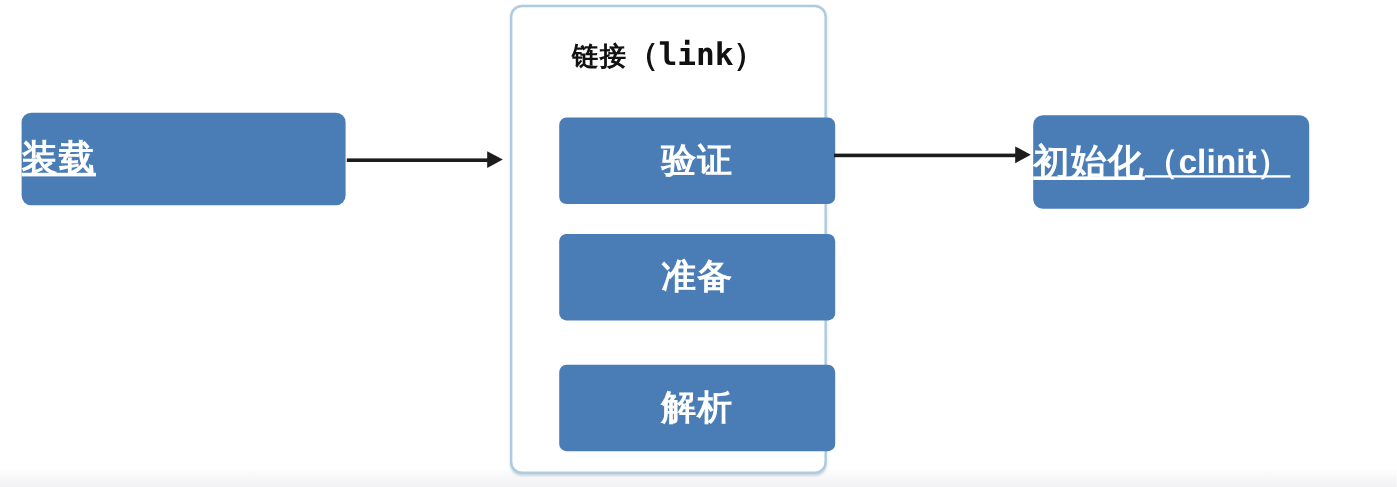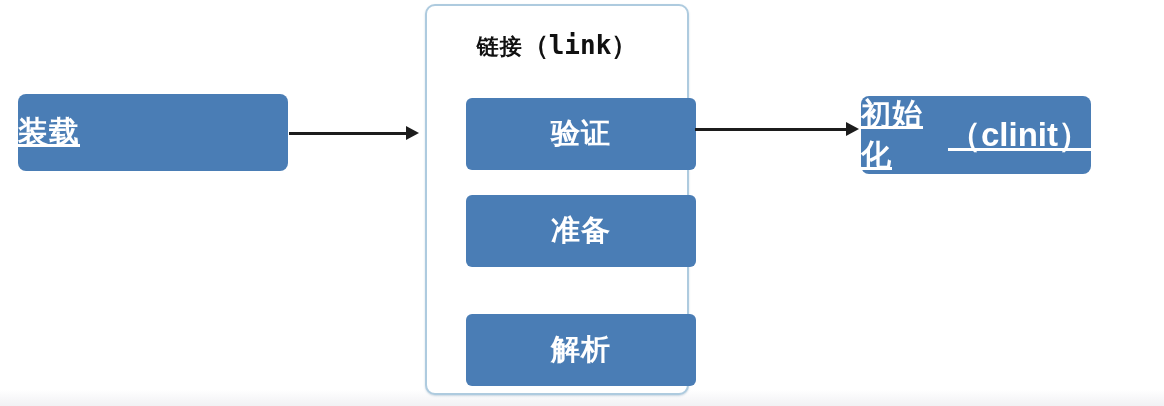--- a/index.html
+++ b/index.html
@@ -33,21 +33,21 @@
     letter-spacing: 1px;
   }
   .mono {
     font-family: "DejaVu Sans Mono", monospace;
     font-weight: bold;
     font-size: 28px;
   }
   .latin-sans {
     font-family: "Liberation Sans", sans-serif;
     font-weight: bold;
-    font-size: 33px;
+    font-size: 28px;
   }
   
   .link-group {
     position: absolute;
     left: 425px; top: 4px;
     width: 264px; height: 391px;
     background: #ffffff;
     border: 2px solid #aecbdf;
     border-radius: 10px;
     box-shadow: 0 1px 2px rgba(140,170,195,0.45);
@@ -71,21 +71,21 @@
     align-items: center;
     justify-content: center;
     color: #ffffff;
     font-weight: bold;
     font-size: 29px;
     letter-spacing: 1px;
     margin-left: 28px;
   }
   .step-1 { top: 98px; }
   .step-2 { top: 195px; }
-  .step-3 { top: 314px; text-align: right; }
+  .step-3 { top: 304px; text-align: right; }
   
   .arrow {
     position: absolute;
     height: 16px;
   }
   .arrow .shaft {
     position: absolute;
     left: 0; top: 7px;
     height: 3px;
     background: #1c1c1c;

